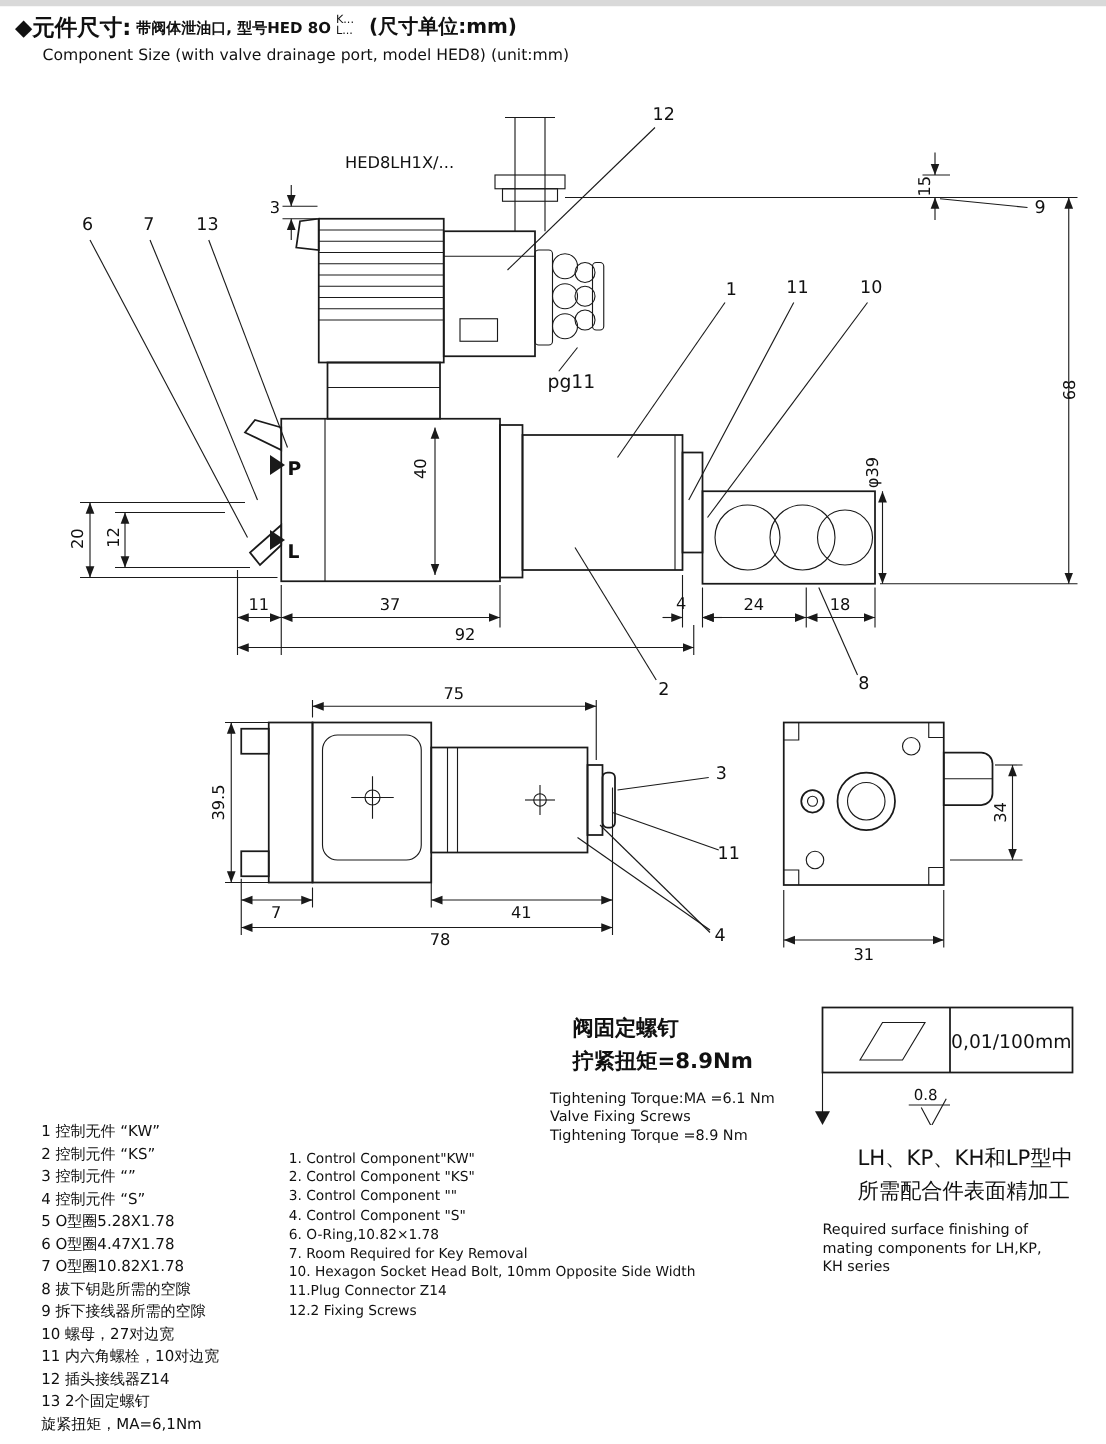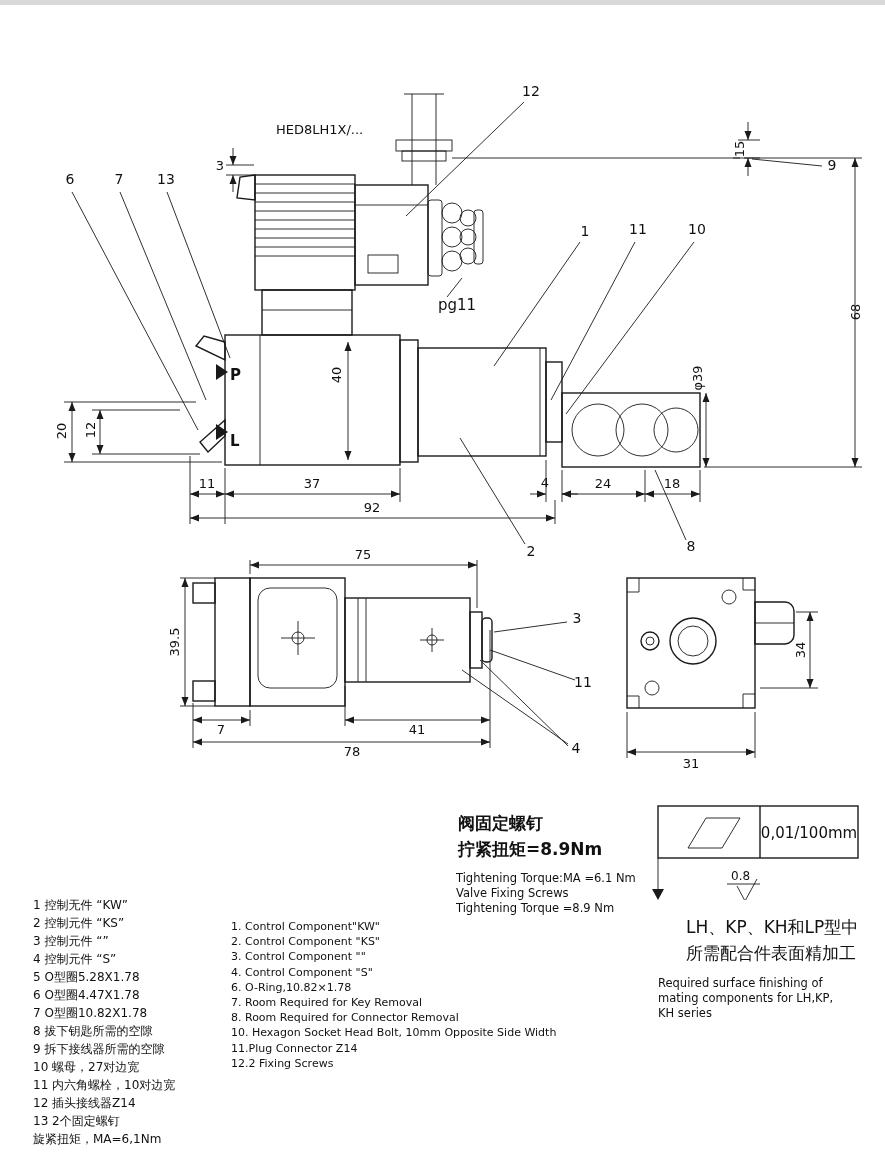--- a/index.html
+++ b/index.html
@@ -18,32 +18,44 @@
   svg .tl{fill:none;stroke:#1a1a1a;stroke-width:0.9;}
   svg .dim{fill:none;stroke:#1a1a1a;stroke-width:0.9;}
   svg .fill{fill:#1a1a1a;stroke:none;}
   svg text{fill:#111;}
   svg .dtxt{font-size:13px;font-family:"DejaVu Sans",sans-serif;}
   svg .ctxt{font-size:14px;font-family:"DejaVu Sans",sans-serif;}
   svg .ptxt{font-size:15px;font-weight:bold;font-family:"DejaVu Sans",sans-serif;}
   svg .btxt{font-size:15px;font-family:"DejaVu Sans",sans-serif;}
   svg .stxt{font-size:12px;font-family:"DejaVu Sans",sans-serif;}
   .note-valve-zh{position:absolute;left:458px;top:810px;font-size:17px;font-weight:bold;line-height:26px;}
-  .note-valve-en{position:absolute;left:456px;top:871px;font-size:11.5px;line-height:15px;}
+  .note-valve-en{position:absolute;left:440px;top:871px;font-size:11.5px;line-height:15px;}
   .note-finish-zh{position:absolute;left:686px;top:914px;font-size:17px;line-height:26px;}
   .note-finish-en{position:absolute;left:658px;top:976px;font-size:11.5px;line-height:15px;}
   .legend-zh{position:absolute;left:33px;top:896px;font-size:12px;font-weight:normal;line-height:18px;}
   .legend-en{position:absolute;left:231px;top:919px;font-size:11px;line-height:15.2px;}
 </style>
 </head>
 <body>
 
 <div class="page">
   <div class="topbar"></div>
 
+  <div class="header">
+    <div class="title-row">
+      <span class="t1">◆元件尺寸:</span>
+      <span class="t2">带阀体泄油口, 型号HED 8O</span>
+      <span class="stack">
+        <span>K...</span>
+        <span>L...</span>
+      </span>
+      <span class="t3">(尺寸单位:mm)</span>
+    </div>
+    <div class="t4">Component Size (with valve drainage port, model HED8) (unit:mm)</div>
+  </div>
 
   <svg class="drawing" width="885" height="830" viewBox="0 0 885 830">
     <defs>
       <marker id="ae" markerUnits="userSpaceOnUse" markerWidth="10" markerHeight="10" refX="9" refY="5" orient="auto">
         <path d="M0,1.5 L9,5 L0,8.5 Z" fill="#1a1a1a"></path>
       </marker>
       <marker id="as" markerUnits="userSpaceOnUse" markerWidth="10" markerHeight="10" refX="0" refY="5" orient="auto">
         <path d="M9,1.5 L0,5 L9,8.5 Z" fill="#1a1a1a"></path>
       </marker>
     </defs>
@@ -354,18 +366,17 @@
     <div>13 2个固定螺钉</div>
     <div>旋紧扭矩，MA=6,1Nm</div>
   </div>
   <div class="legend-en">
     <div>1. Control Component"KW"</div>
     <div>2. Control Component "KS"</div>
     <div>3. Control Component ""</div>
     <div>4. Control Component "S"</div>
     <div>6. O-Ring,10.82×1.78</div>
     <div>7. Room Required for Key Removal</div>
-    <div>8. Room Required for Connector Removal</div>
     <div>10. Hexagon Socket Head Bolt, 10mm Opposite Side Width</div>
     <div>11.Plug Connector Z14</div>
     <div>12.2 Fixing Screws</div>
   </div>
 </div>
 
 </body></html>

